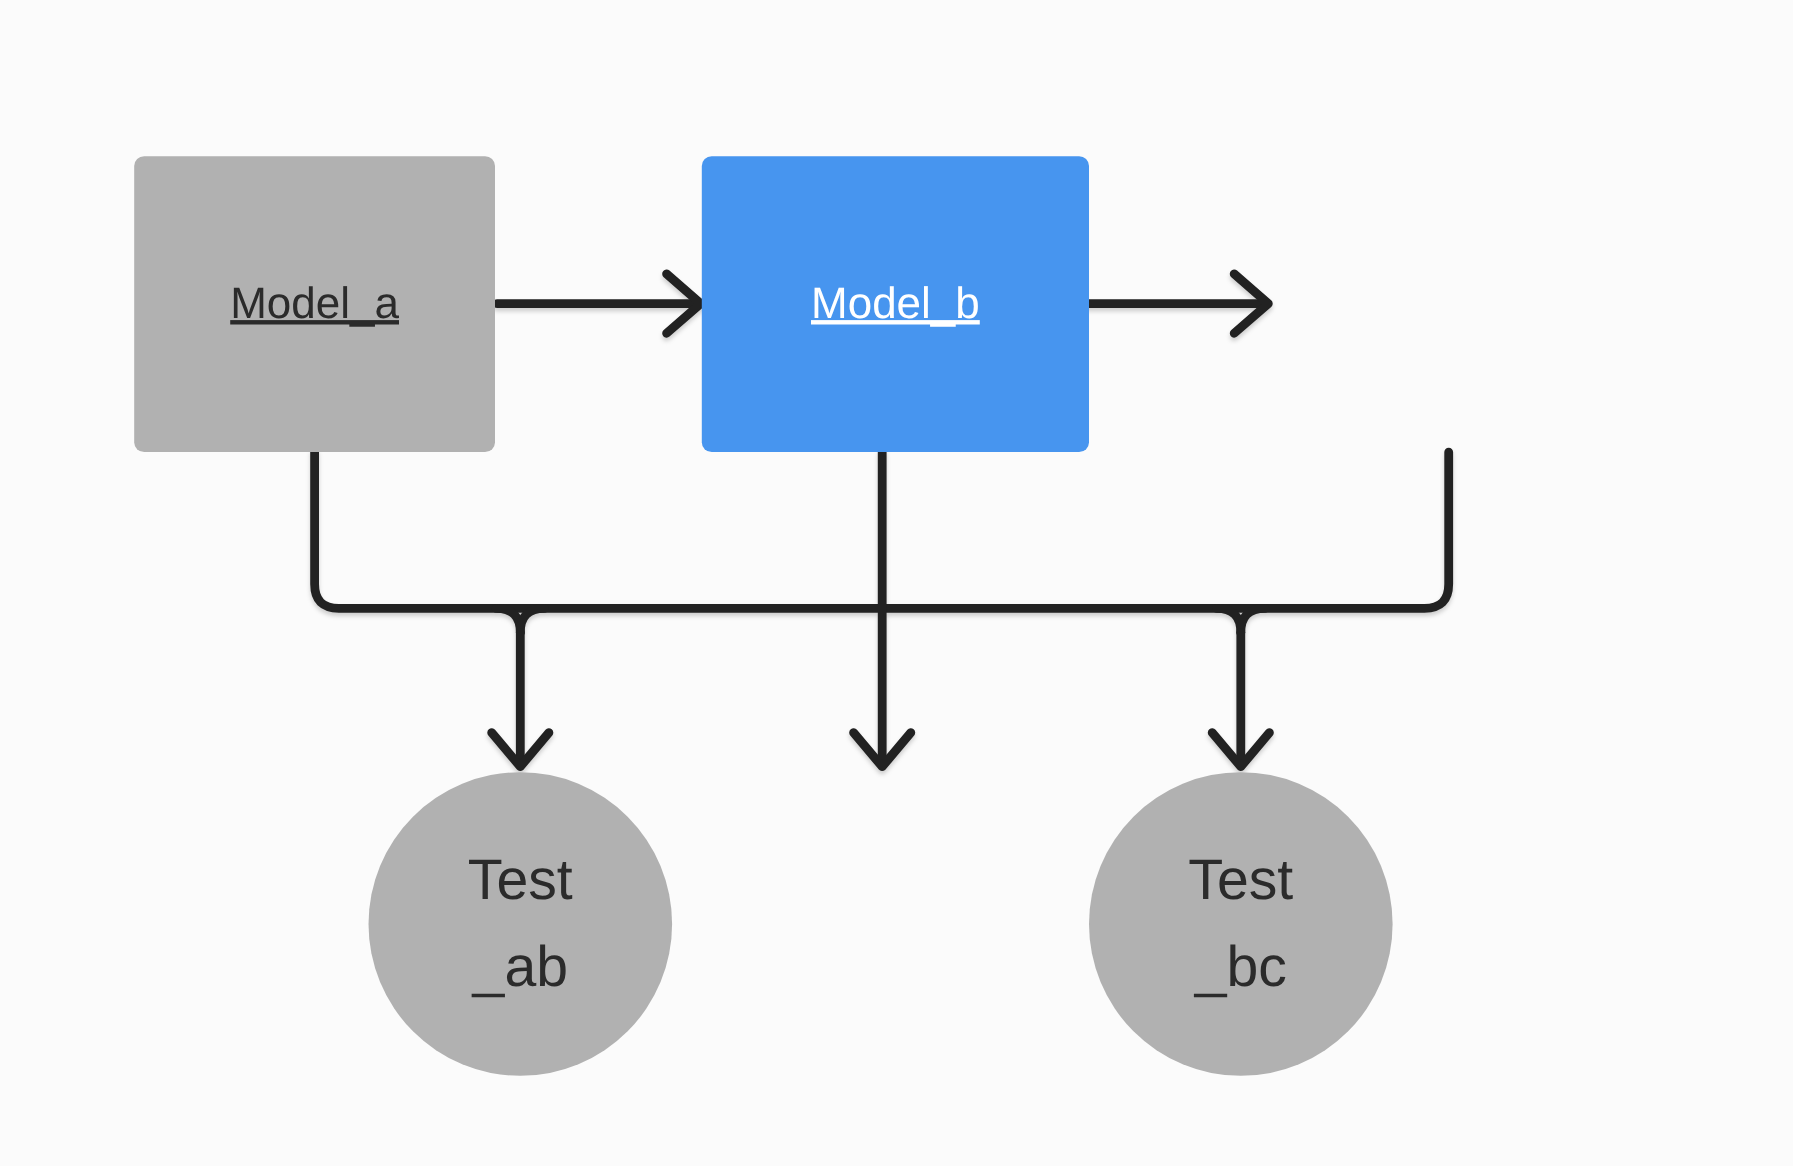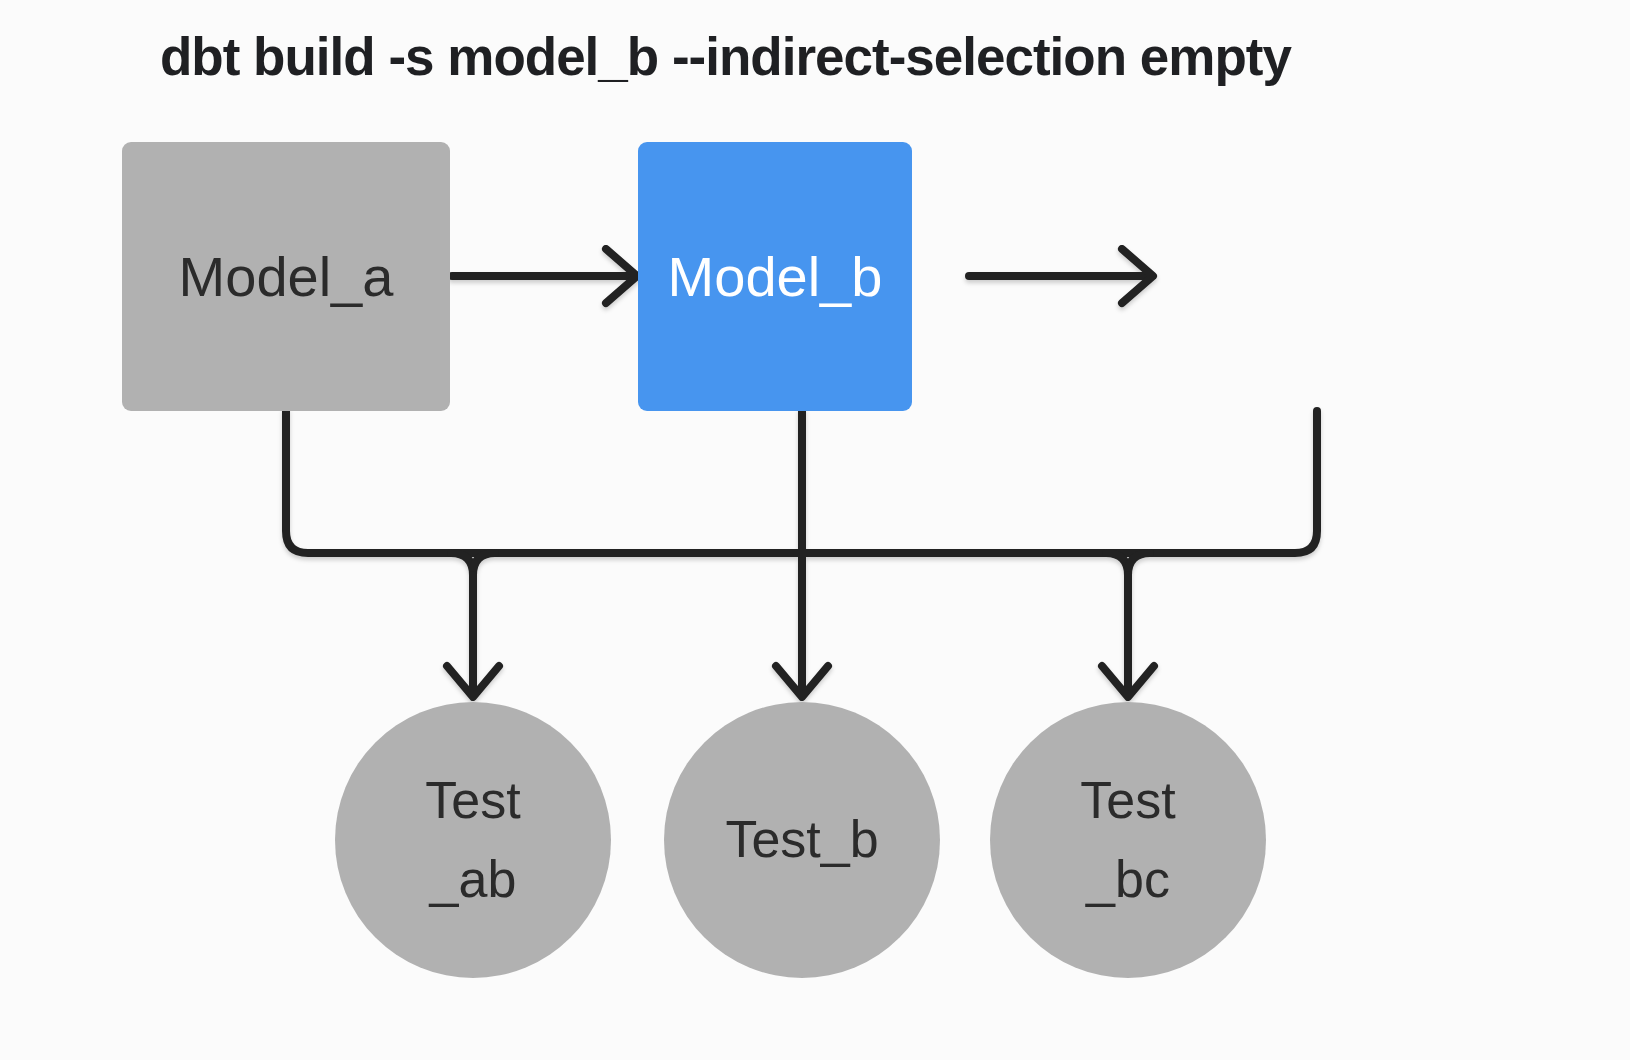--- a/index.html
+++ b/index.html
@@ -43,29 +43,30 @@
   }
   .node-box {
     position: absolute;
     top: 142px;
     height: 269px;
     border-radius: 9px;
     background: var(--node-gray, #b1b1b1);
     display: flex;
     align-items: center;
     justify-content: center;
-    font-size: 56px;
+    font-size: 40px;
     color: var(--node-text, #2b2b2b);
+    text-decoration: underline;
   }
   .node-box.selected {
     background: var(--accent-blue, #4795ef);
     color: var(--selected-text, #ffffff);
   }
   .node-box.model-a { left: 122px; width: 328px; }
-  .node-box.model-b { left: 638px; width: 274px; }
+  .node-box.model-b { left: 638px; width: 352px; }
   .node-box.model-c { left: 1154px; width: 328px; }
   .node-circle {
     position: absolute;
     top: 702px;
     width: 276px;
     height: 276px;
     border-radius: 50%;
     background: var(--node-gray, #b1b1b1);
     display: flex;
     flex-direction: column;
@@ -79,21 +80,20 @@
   .node-circle.test-ab { left: 335px; }
   .node-circle.test-b  { left: 664px; }
   .node-circle.test-bc { left: 990px; }
   .label { display: block; }
 </style>
 </head>
 <body>
 
 <div class="canvas">
 
-  <div class="diagram-title">dbt build -s model_b --indirect-selection empty</div>
 
   <svg class="connectors" viewBox="0 0 1630 1060">
 
     <path d="M452 276 H632"></path>
     <polyline points="606,249 637,276 606,303"></polyline>
 
     <path d="M969 276 H1148"></path>
     <polyline points="1122,249 1153,276 1122,303"></polyline>
 
     <path d="M286 411 V531 Q286 553 308 553 H1295 Q1317 553 1317 531 V411"></path>
@@ -119,22 +119,19 @@
   <div class="node-box model-b selected">
     <span class="label">Model_b</span>
   </div>
 
 
   <div class="node-circle test-ab">
     <span class="label">Test</span>
     <span class="label">_ab</span>
   </div>
 
-  <div class="node-circle test-b">
-    <span class="label">Test_b</span>
-  </div>
 
   <div class="node-circle test-bc">
     <span class="label">Test</span>
     <span class="label">_bc</span>
   </div>
 
 </div>
 
 </body></html>

